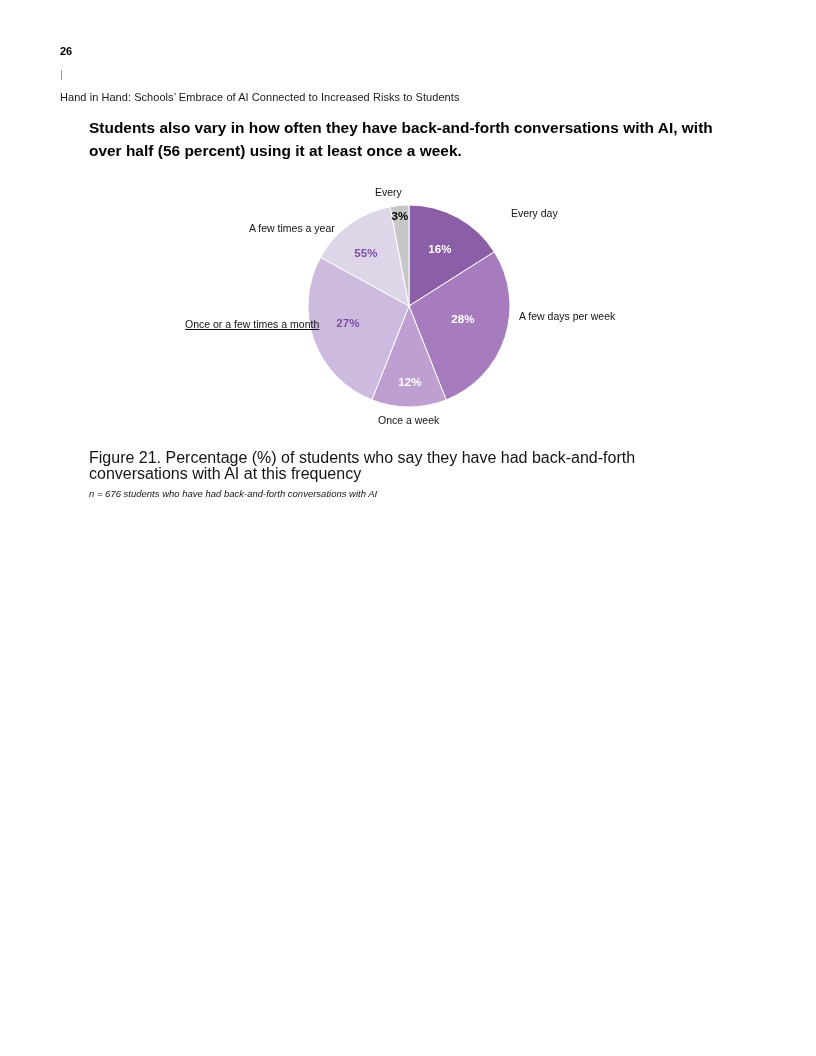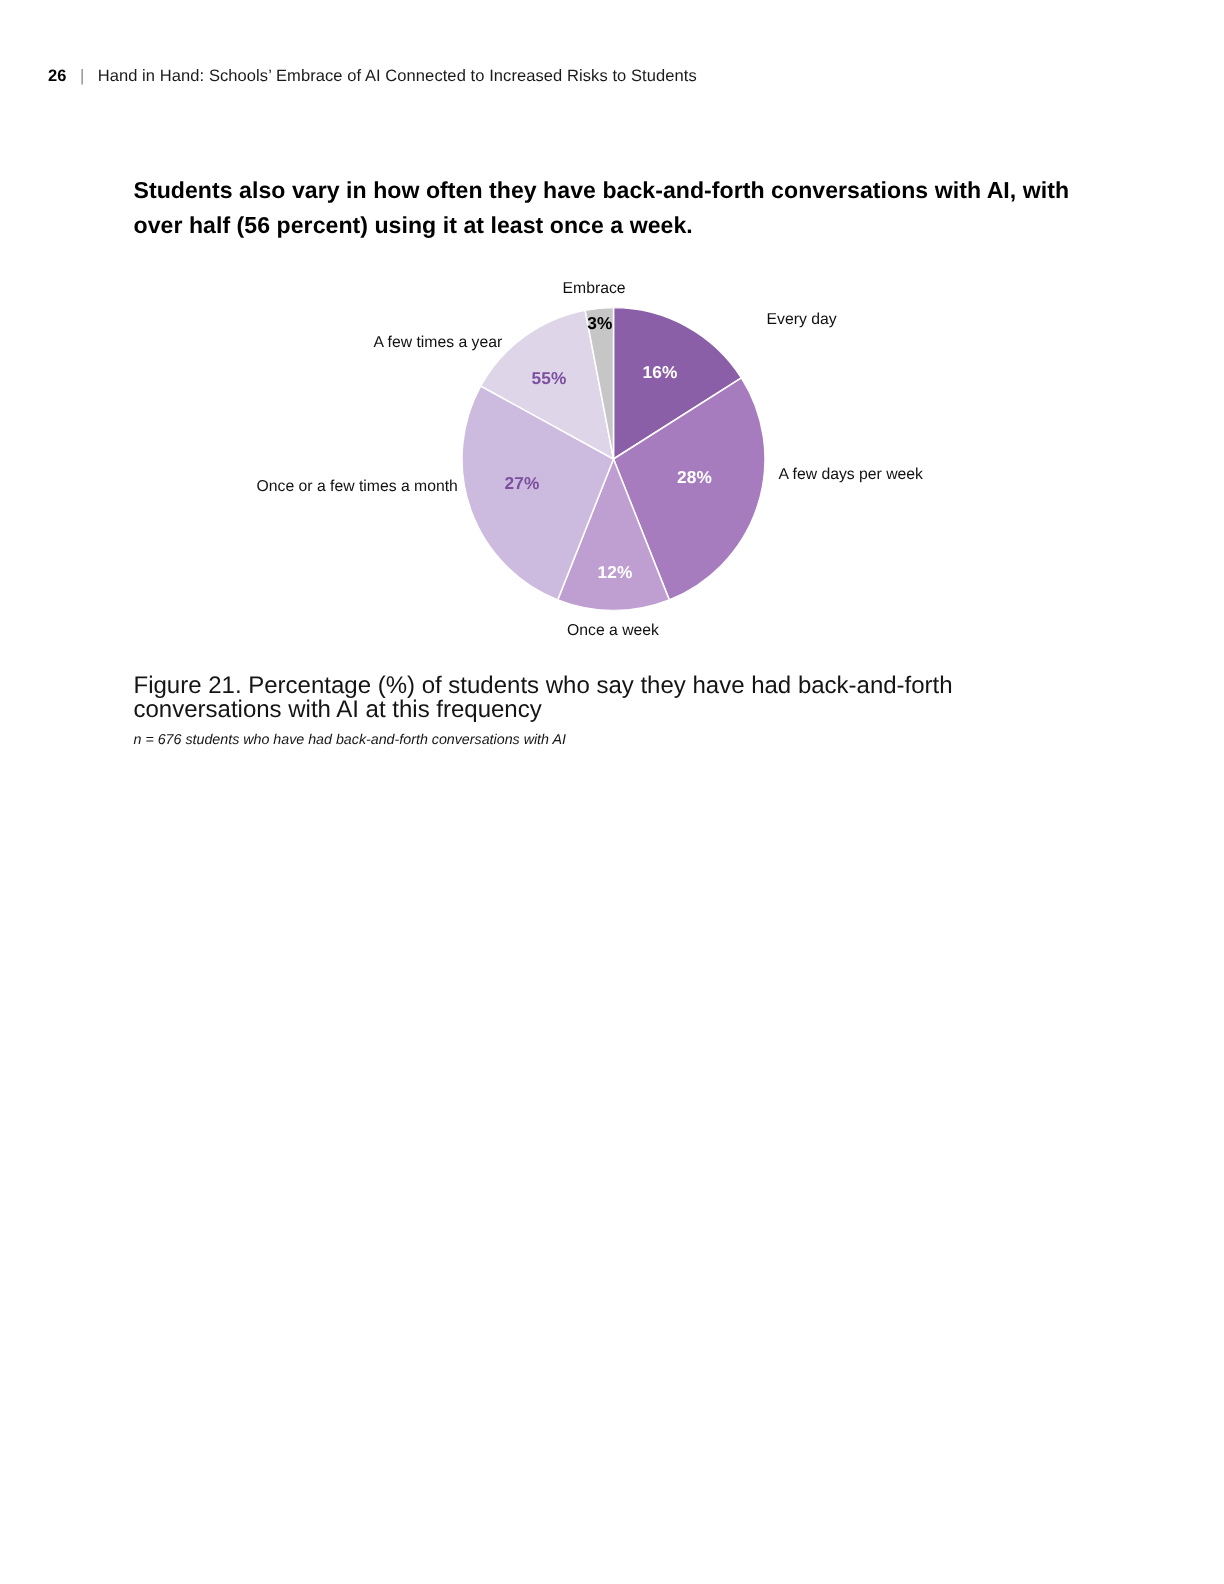--- a/index.html
+++ b/index.html
@@ -12,28 +12,29 @@
     background: #ffffff;
     font-family: "Liberation Sans", sans-serif;
     color: #000000;
     position: relative;
     overflow: hidden;
   }
 
   
   .page-header {
     position: absolute;
-    left: 32px;
+    left: 60px;
     top: 44px;
     display: flex;
     align-items: baseline;
     gap: 9px;
     font-size: 11px;
     line-height: 14px;
     white-space: nowrap;
+    flex-direction: column;
   }
   .page-number {
     font-weight: bold;
     font-size: 11px;
     color: #000;
   }
   .header-rule {
     color: #8a8a8a;
     font-weight: 400;
     font-size: 11px;
@@ -141,22 +142,22 @@
     </svg>
   </div>
 
   <div class="slice-label" style="left:351px; top:71px;  color:#FFFFFF;">16%</div>
   <div class="slice-label" style="left:374px; top:141px; color:#FFFFFF;">28%</div>
   <div class="slice-label" style="left:321px; top:204px; color:#FFFFFF;">12%</div>
   <div class="slice-label" style="left:259px; top:145px; color:#7B4F9E;">27%</div>
   <div class="slice-label" style="left:277px; top:75px;  color:#7B4F9E;">55%</div>
   <div class="slice-label" style="left:311px; top:38px;  color:#000000;">3%</div>
 
-  <div class="cat-label" style="left:286px; top:8px;">Embrace</div>
+  <div class="cat-label" style="left:286px; top:8px;">Every</div>
   <div class="cat-label" style="left:378px; top:29px;padding-left:44px;">Every day</div>
   <div class="cat-label" style="left:430px; top:132px;text-align:center;">A few days per week</div>
   <div class="cat-label" style="left:289px; top:236px;">Once a week</div>
-  <div class="cat-label" style="left:82px;  top:140px;">Once or a few times a month</div>
+  <div class="cat-label" style="left:96px;  top:140px;text-decoration:underline;">Once or a few times a month</div>
   <div class="cat-label" style="left:160px; top:44px;">A few times a year</div>
 </div>
 
 <div class="caption">Figure 21. Percentage (%) of students who say they have had back-and-forth conversations with AI at this frequency</div>
 <div class="note">n = 676 students who have had back-and-forth conversations with AI</div>
 
 </body></html>

